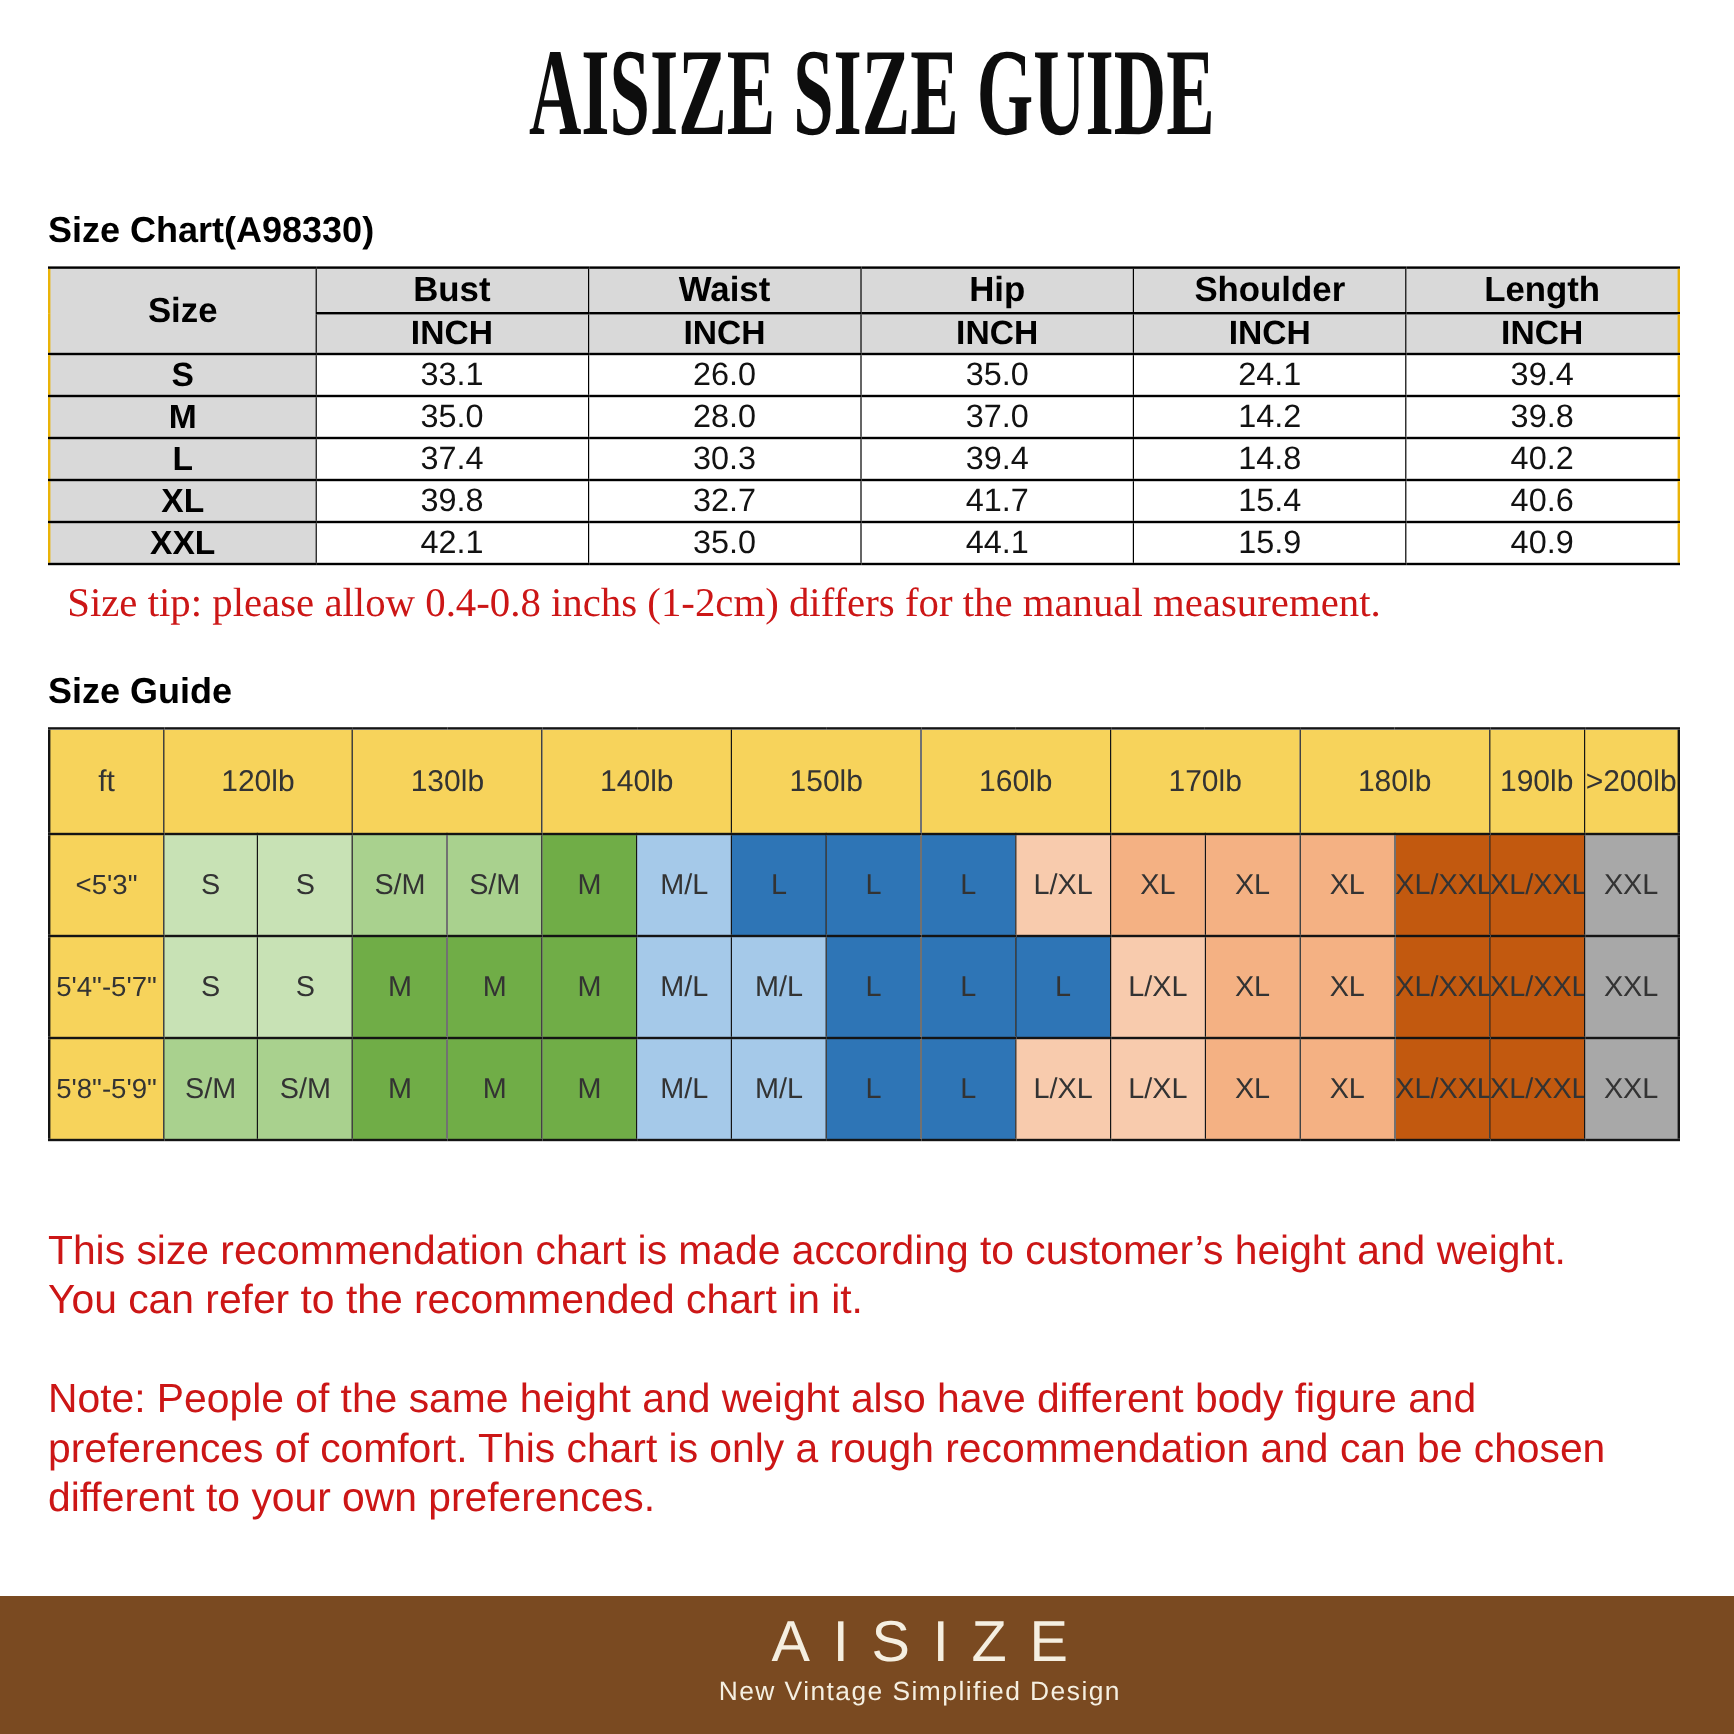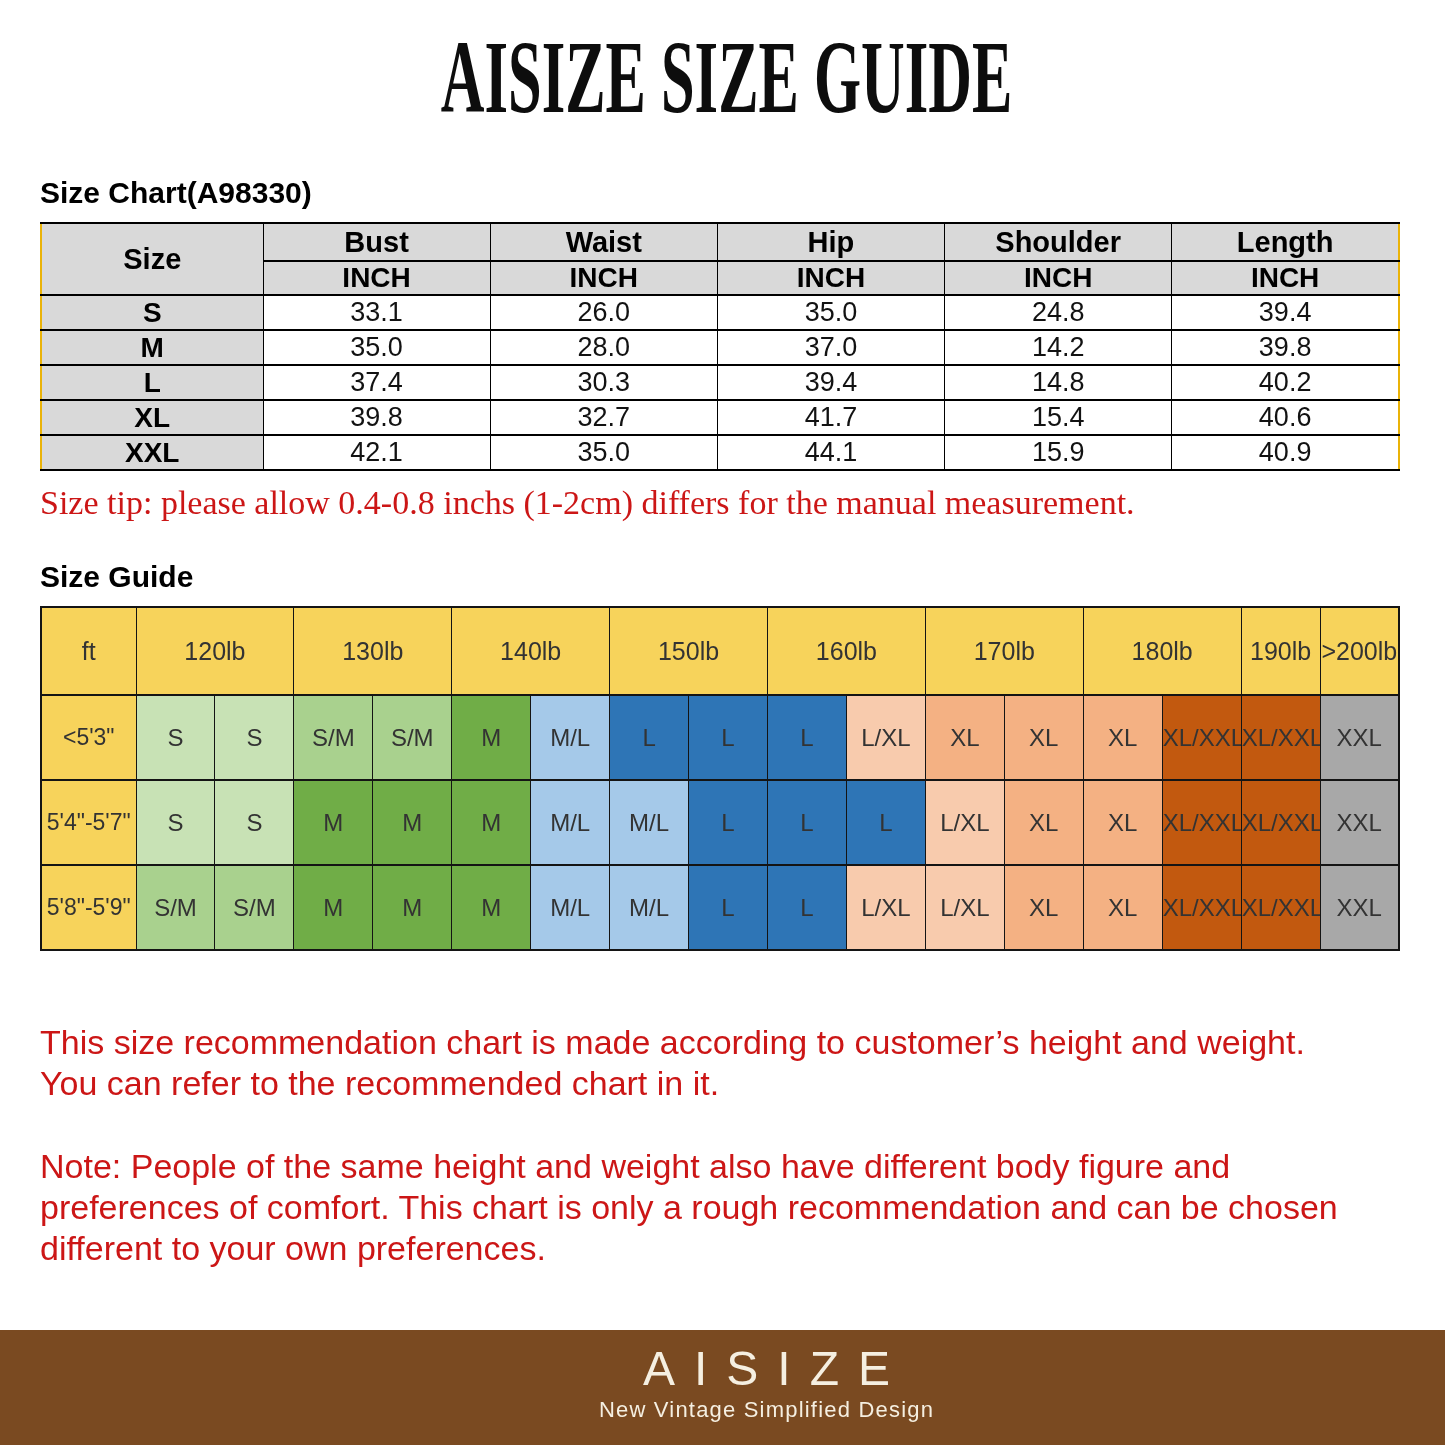--- a/index.html
+++ b/index.html
@@ -64,21 +64,21 @@
   .size-chart .unit-row { height: 33px; }
   .size-chart tbody tr { height: 35px; }
   .size-chart thead th { background: var(--gray-header); font-size: 29px; font-weight: 700; color: #000; }
   .size-chart .unit-row th { font-size: 28px; }
   .size-chart tbody th { background: var(--gray-header); font-size: 28px; font-weight: 700; color: #000; }
   .size-chart tbody td { background: #fff; font-size: 27px; font-weight: 400; color: #121212; }
 
   
   .tip {
     position: absolute;
-    left: 40px; top: 484px;
+    left: 56px; top: 484px;
     margin: 0;
     font-family: "Liberation Serif", serif;
     font-size: 34px;
     color: var(--red);
     white-space: nowrap;
   }
 
   
   .guide {
     position: absolute;
@@ -173,21 +173,21 @@
           <th>INCH</th>
           <th>INCH</th>
         </tr>
       </thead>
     <tbody id="chart-body">
         <tr>
           <th>S</th>
           <td>33.1</td>
           <td>26.0</td>
           <td>35.0</td>
-          <td>24.8</td>
+          <td>24.1</td>
           <td>39.4</td>
         </tr>
         <tr>
           <th>M</th>
           <td>35.0</td>
           <td>28.0</td>
           <td>37.0</td>
           <td>14.2</td>
           <td>39.8</td>
         </tr>

